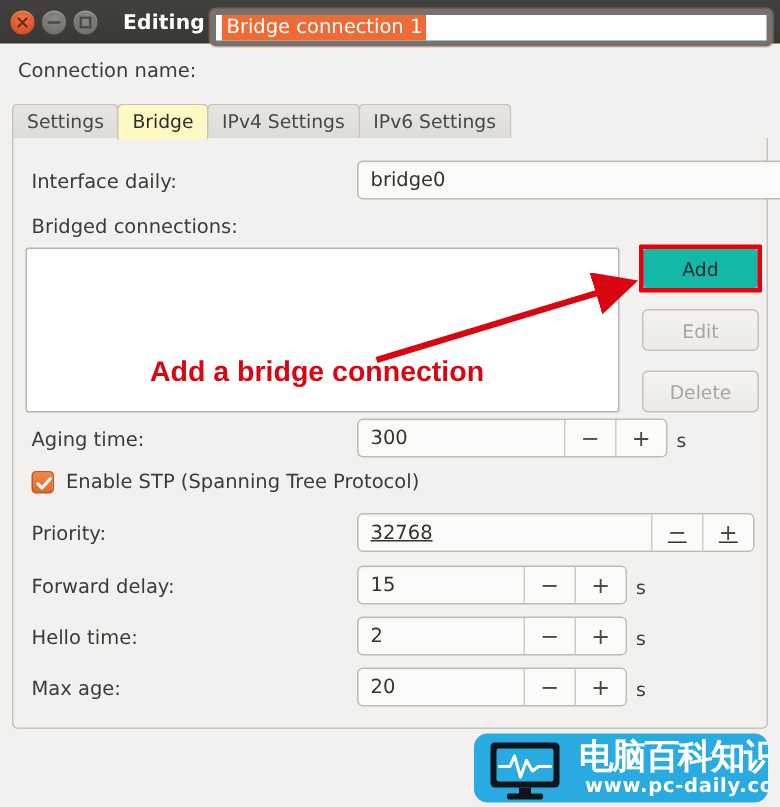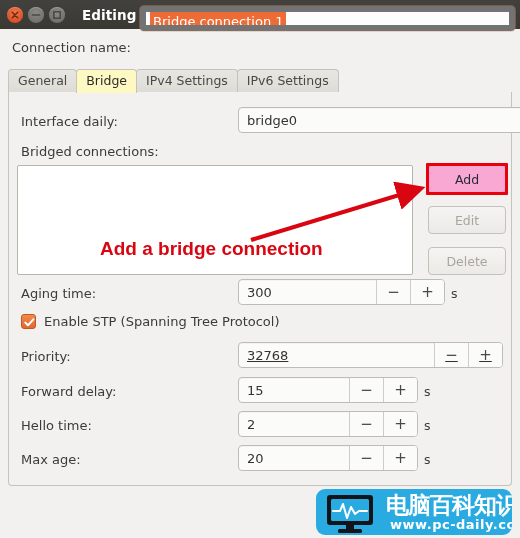--- a/index.html
+++ b/index.html
@@ -73,24 +73,25 @@
     white-space: nowrap;
   }
   .conn-input {
     position: absolute;
     left: 140px;
     top: 6px;
     width: 375px;
     height: 25px;
     box-sizing: border-box;
     background: #fdfdfd;
-    border: 6px solid #737373;
+    border: 4px solid #737373;
     border-radius: 4px;
     box-shadow: 0 0 0 1px rgba(233,145,93,.35);
     display: flex;
+    align-items: center;
     overflow: hidden;
   }
   .conn-input .sel {
     background: #ef6b35;
     color: #ffffff;
     font-size: 13px;
     line-height: 17px;
     padding: 1px 2px 2px 3px;
     margin-left: 4px;
     white-space: nowrap;
@@ -210,21 +211,21 @@
     border-radius: 4px;
     background: linear-gradient(to bottom, #fbfbfa 0%, #eceae6 100%);
     display: flex;
     align-items: center;
     justify-content: center;
     font-size: 12.5px;
     color: #3b3b39;
   }
   .sbtn.disabled { color: #a9a6a1; background: linear-gradient(to bottom, #f5f4f2 0%, #eceae6 100%); }
   .sbtn.active-hl {
-    background: #f9a8d4;
+    background: #14b8a6;
     border-color: #9aa0e8;
     color: #2a2a35;
   }
   .hl-box {
     position: absolute;
     border: 3px solid #e8000a;
     box-sizing: border-box;
     border-radius: 1px;
     pointer-events: none;
   }
@@ -335,21 +336,21 @@
   </div>
 
   <div class="conn-row">
     <div class="conn-label">Connection name:</div>
   </div>
   <div class="conn-input" placeholder="Connection name">
     <span class="sel">Bridge connection 1</span>
   </div>
 
   <div class="tabstrip">
-    <div class="tab">General</div>
+    <div class="tab">Settings</div>
     <div class="tab active">Bridge</div>
     <div class="tab">IPv4 Settings</div>
     <div class="tab">IPv6 Settings</div>
   </div>
 
   <div class="panel">
 
     <div class="row-label" style="left:12px; top:22px;">Interface daily:</div>
     <div class="field" style="left:229px; top:15px; width:310px; height:26px;">
       <span class="val">bridge0</span>

